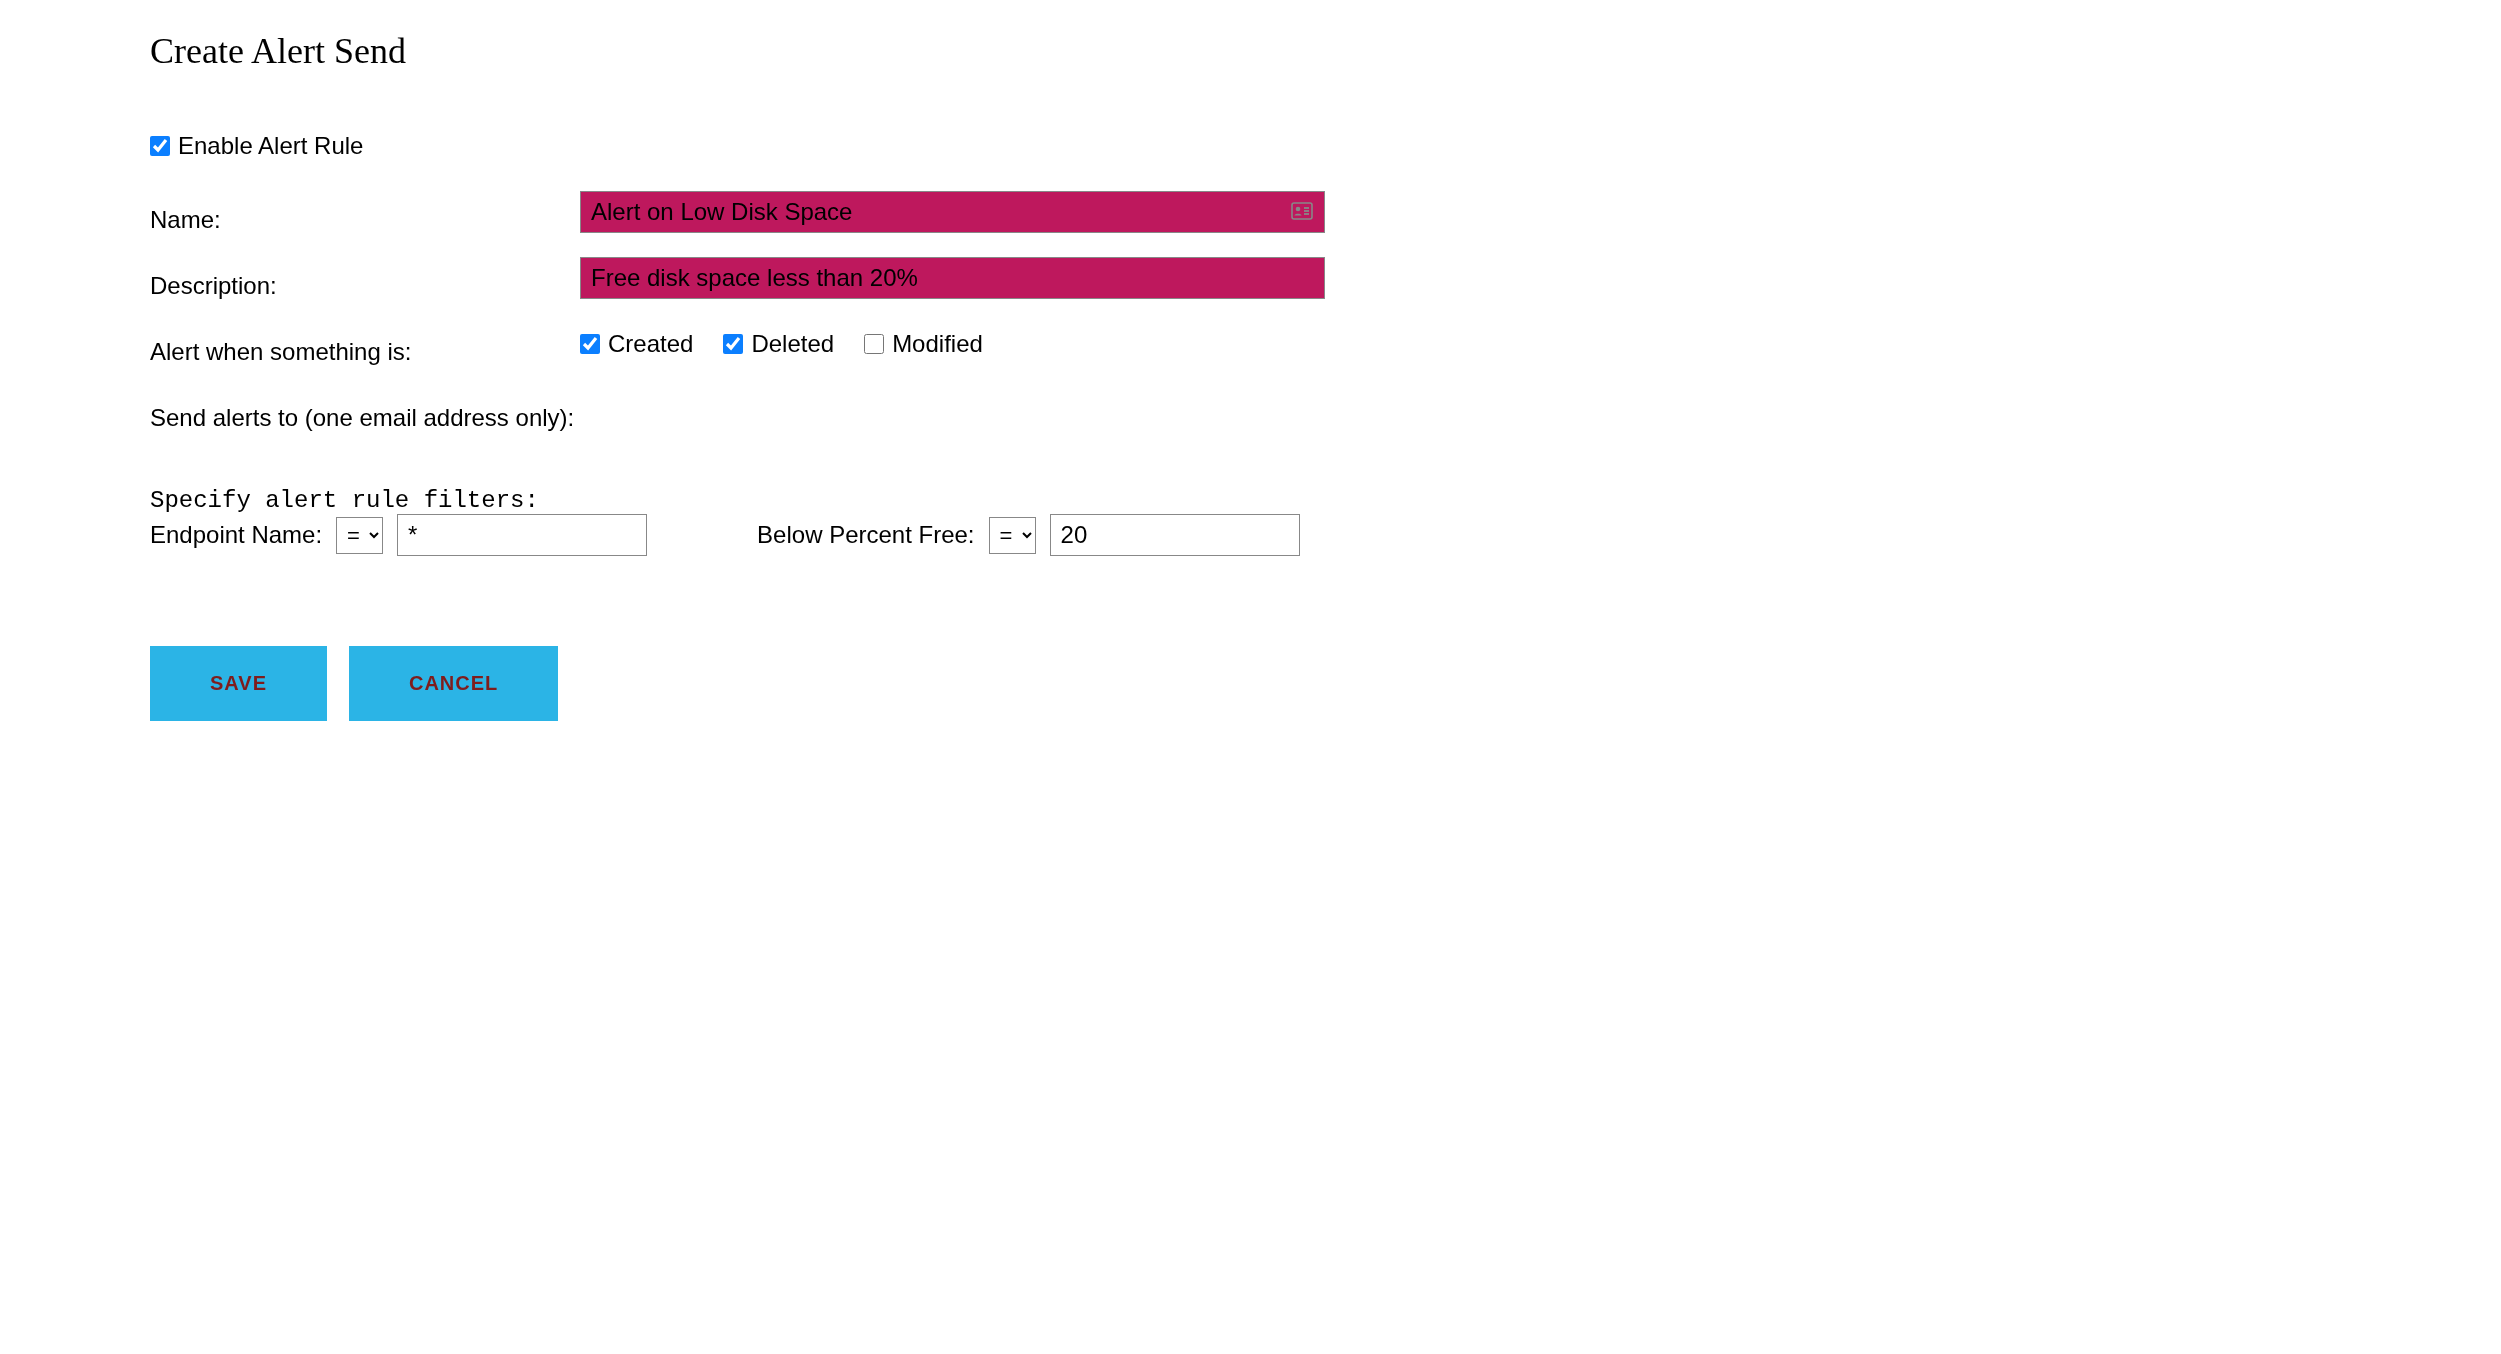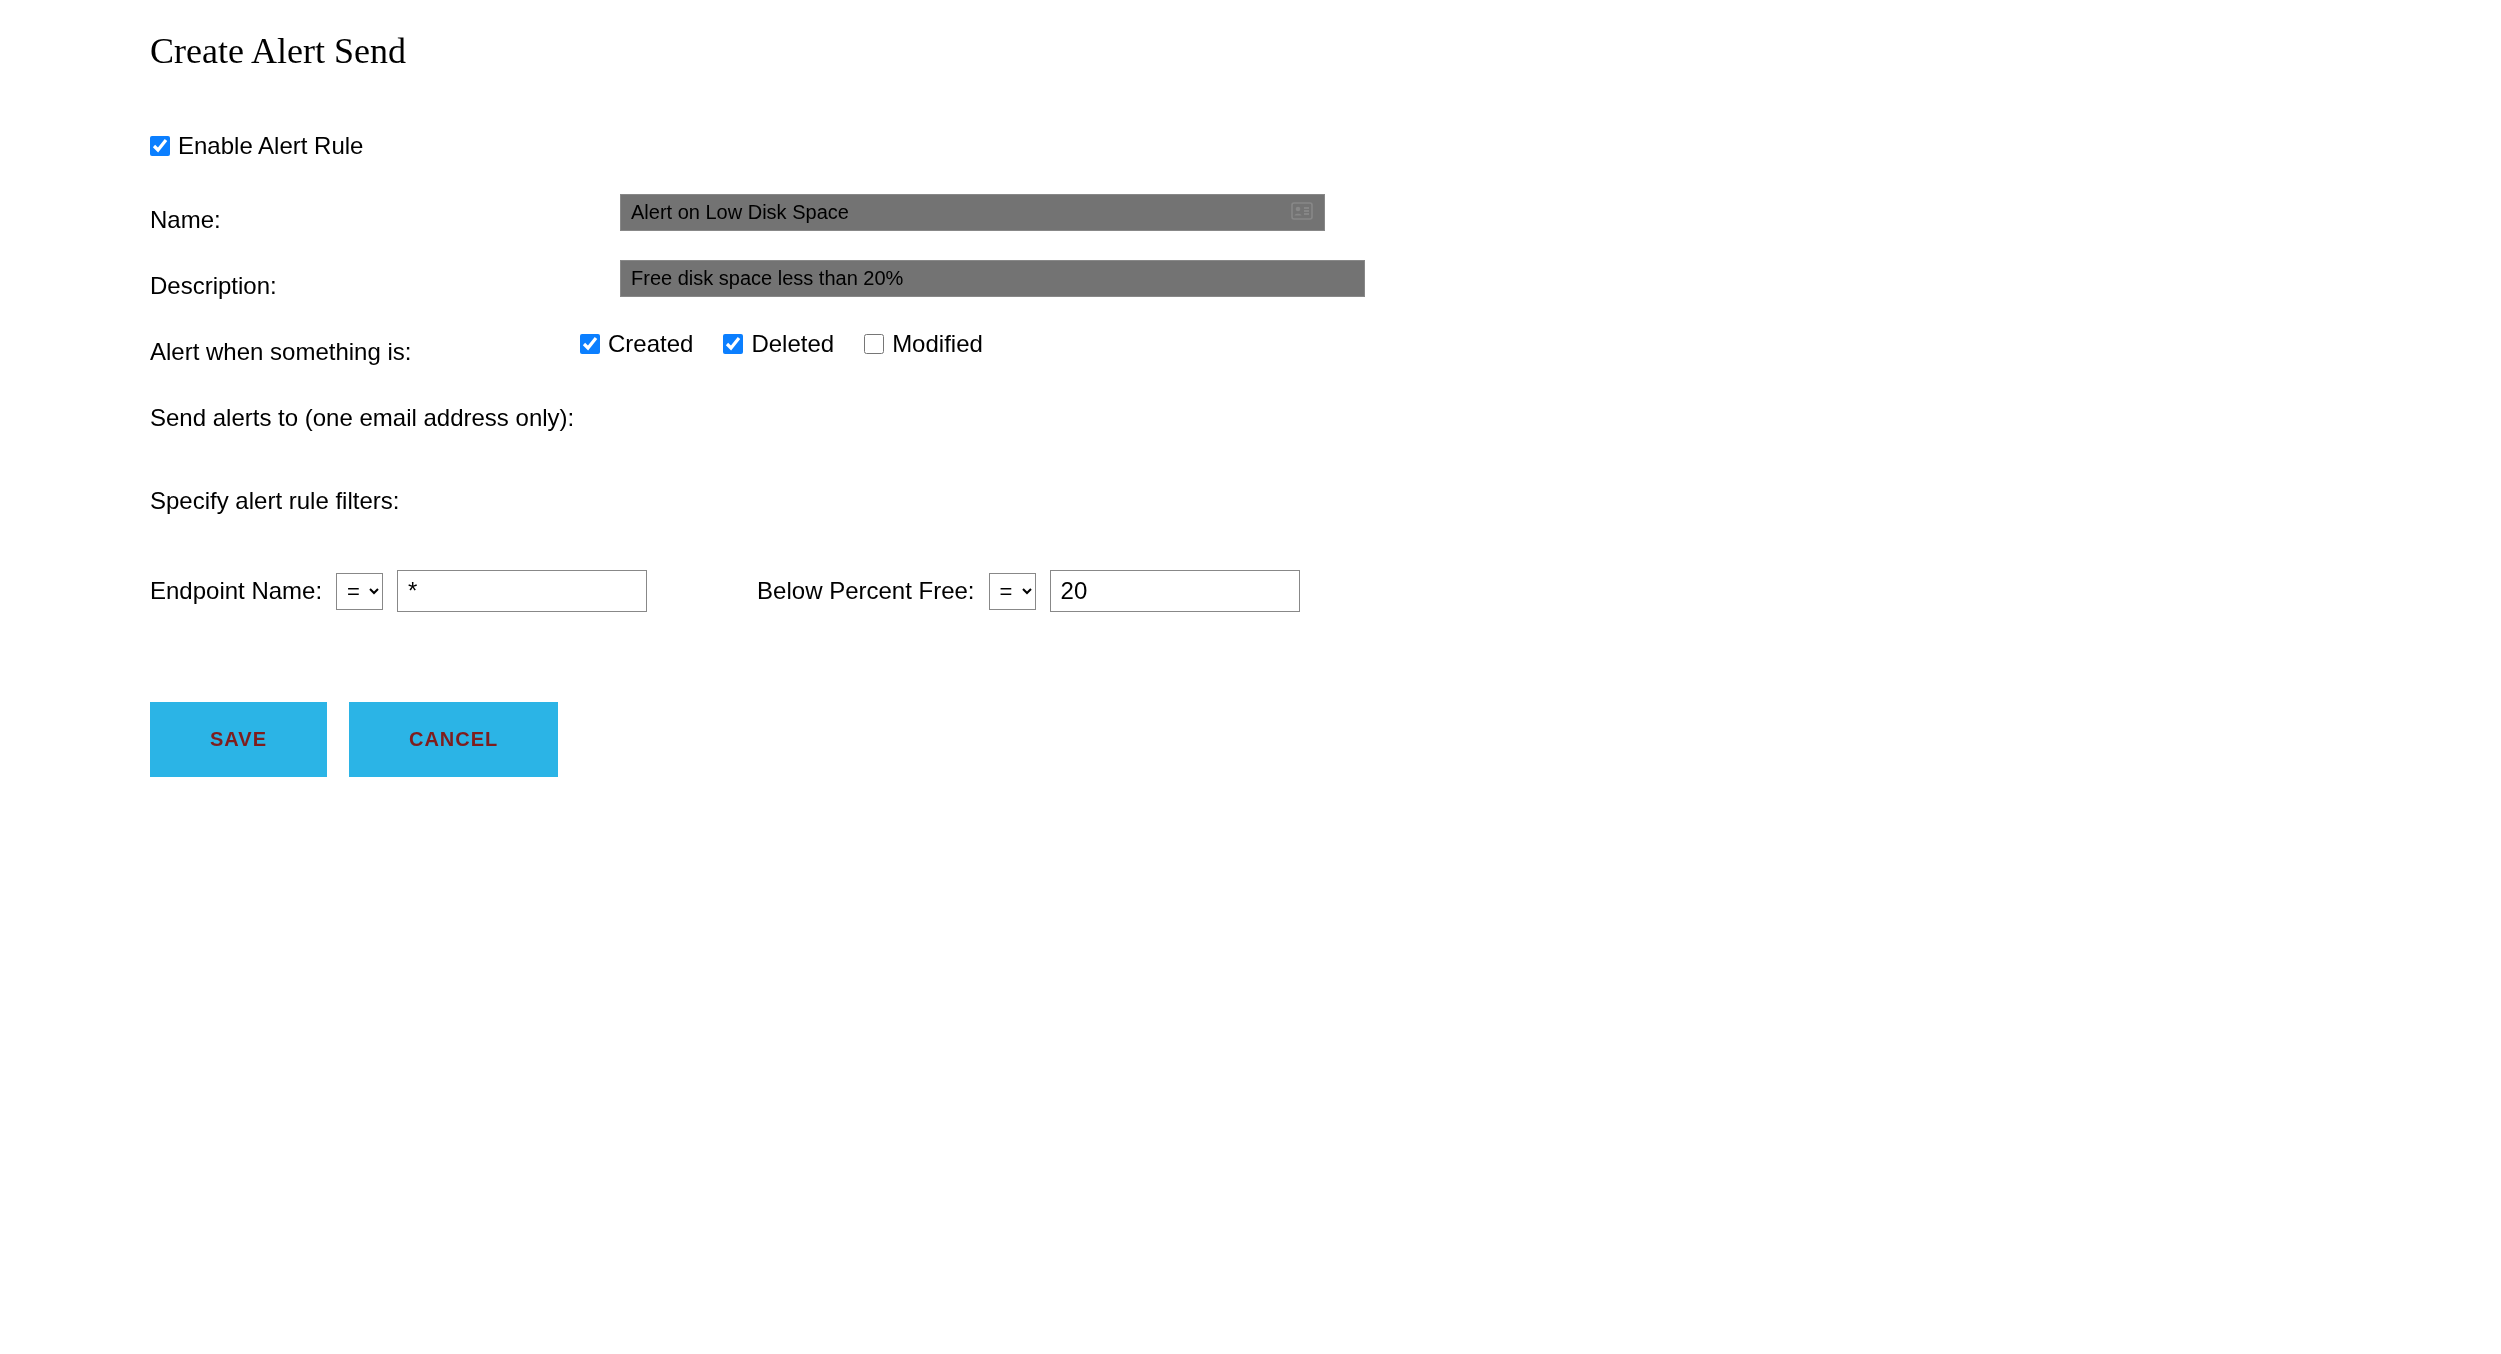--- a/index.html
+++ b/index.html
@@ -38,47 +38,46 @@
     margin-bottom: 22px;
   }
   .form-row .label {
     width: 430px;
     flex-shrink: 0;
     margin-top: 16px;
   }
   .form-row input[type="text"] {
     flex: 1;
     max-width: 745px;
-    font-size: 20px;
+    font-size: 24px;
     padding: 6px 10px;
     border: 1px solid #888;
-    background: #737373;
-    font-family: inherit;
-    margin-left: 40px;
+    background: #be185d;
+    font-family: inherit;
   }
   .checkbox-group {
     display: flex;
     gap: 30px;
     align-items: center;
   }
   .checkbox-group .cb-item {
     display: flex;
     align-items: center;
     gap: 8px;
     justify-content: space-between;
   }
   .checkbox-group input[type="checkbox"] {
     width: 20px;
     height: 20px;
     accent-color: #0b7fff;
     cursor: pointer;
   }
   .filters-label {
     margin-top: 55px;
-    margin-bottom: 55px;
+    font-family: Liberation Mono, monospace;
   }
   .filters-row {
     display: flex;
     align-items: flex-end;
     gap: 110px;
     margin-bottom: 90px;
   }
   .filter-group {
     display: flex;
     align-items: center;

